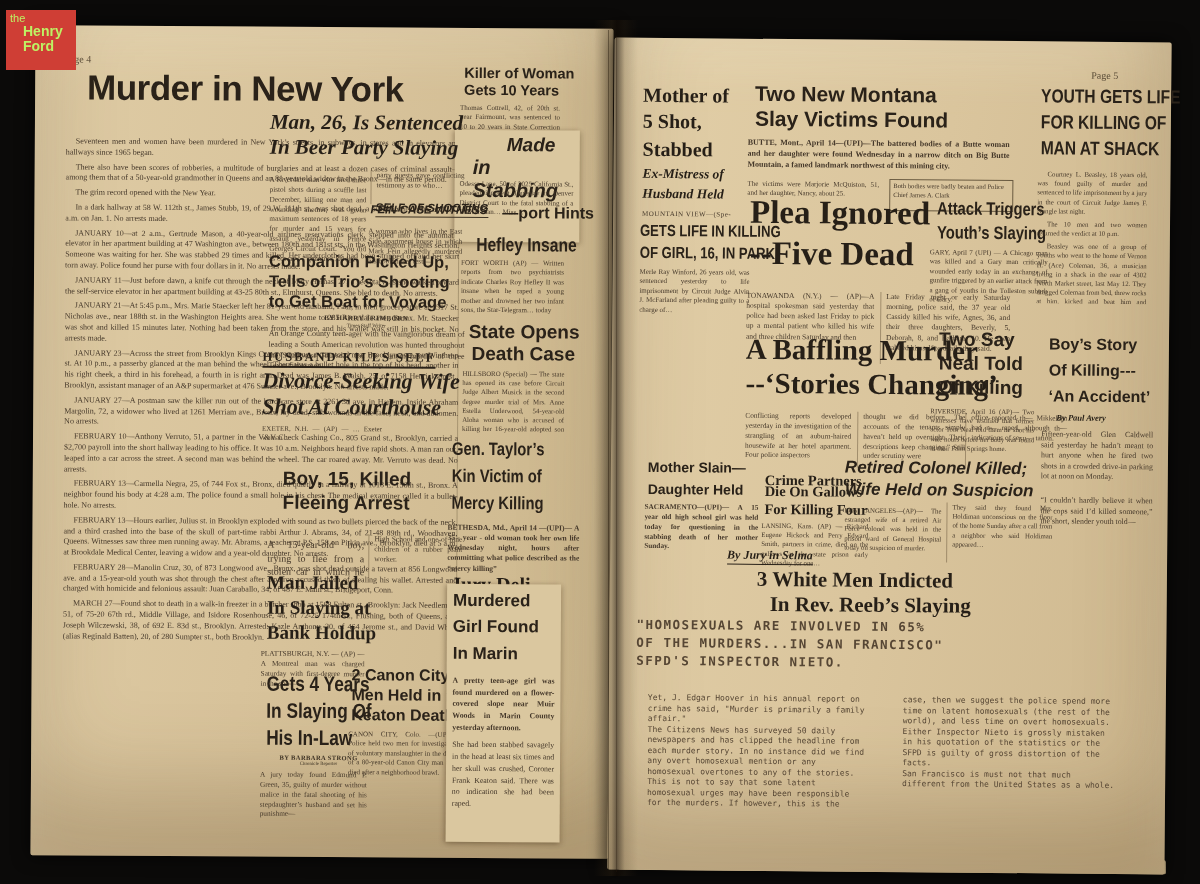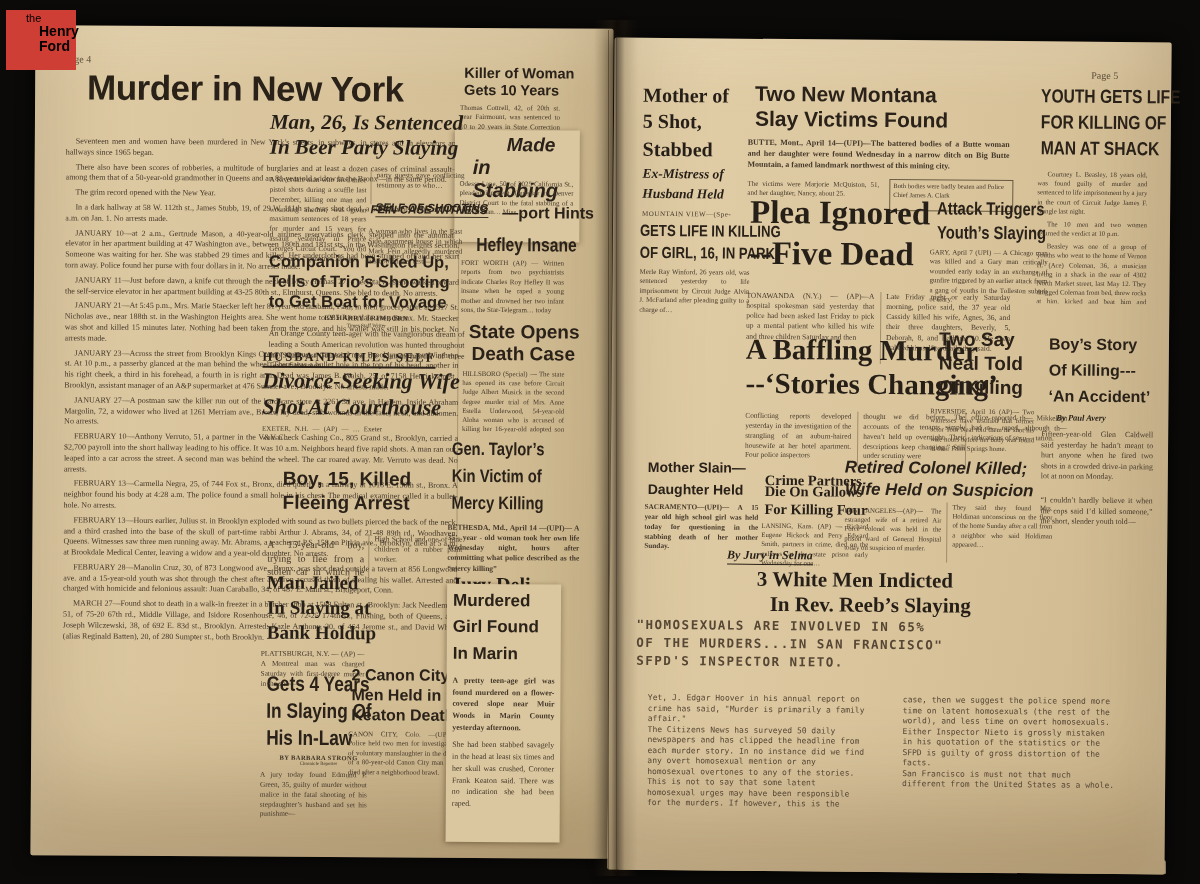--- a/index.html
+++ b/index.html
@@ -14,22 +14,22 @@
   .body-t{font-family:"Liberation Serif",serif;color:#45382a;text-align:justify;overflow:hidden;position:absolute;line-height:1.35;}
   .body-t p{margin:0 0 4px 0;text-indent:10px;}
   .byline{position:absolute;font-family:"Liberation Serif",serif;font-weight:bold;color:#3d3224;text-align:center;letter-spacing:.4px;}
   .sub-byline{display:block;font-weight:normal;font-size:.75em;letter-spacing:0;}
   .rule-l{border-left:1px solid rgba(75,58,35,.4);padding-left:5px;}
   .kicker{letter-spacing:2px;border-bottom:2px solid #2a2219;}
   .clip-bg{background:#dac79f;box-shadow:-2px 1px 5px rgba(70,50,25,.35), 2px 2px 5px rgba(70,50,25,.2);}
   .typed{font-family:"DejaVu Sans Mono",monospace;color:#564634;}
   .cond{transform:scaleX(.82);transform-origin:left top;white-space:nowrap;}
   .mono-caption{letter-spacing:1.5px;line-height:1.45;}
-  #logo{position:absolute;left:6px;top:10px;width:70px;height:60px;background:#cf3e35;color:#000000;
-        font-family:"Liberation Sans",sans-serif;padding:3px 0 0 20px;box-sizing:border-box;z-index:30;}
+  #logo{position:absolute;left:6px;top:10px;width:70px;height:60px;background:#cf3e35;color:#bef264;
+        font-family:"Liberation Sans",sans-serif;padding:3px 0 0 4px;box-sizing:border-box;z-index:30;}
   #logo .lg-the{font-size:11px;line-height:1;}
   #logo .lg-n{font-size:14px;font-weight:bold;line-height:1.05;margin-left:13px;}
   .gutter{position:absolute;left:594px;top:20px;width:44px;height:856px;z-index:9;
           background:linear-gradient(90deg,rgba(0,0,0,0) 0%,rgba(60,44,22,.30) 40%,rgba(22,14,6,.55) 52%,rgba(70,52,28,.18) 70%,rgba(0,0,0,0) 100%);}
   .underlay{position:absolute;background:#c4ae85;border-radius:2px;}
 </style>
 </head>
 <body>
 
 <div id="stage">

